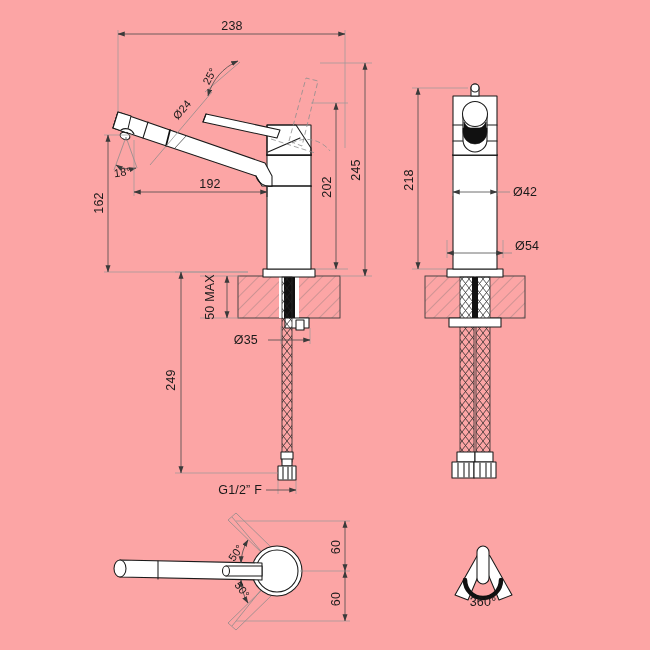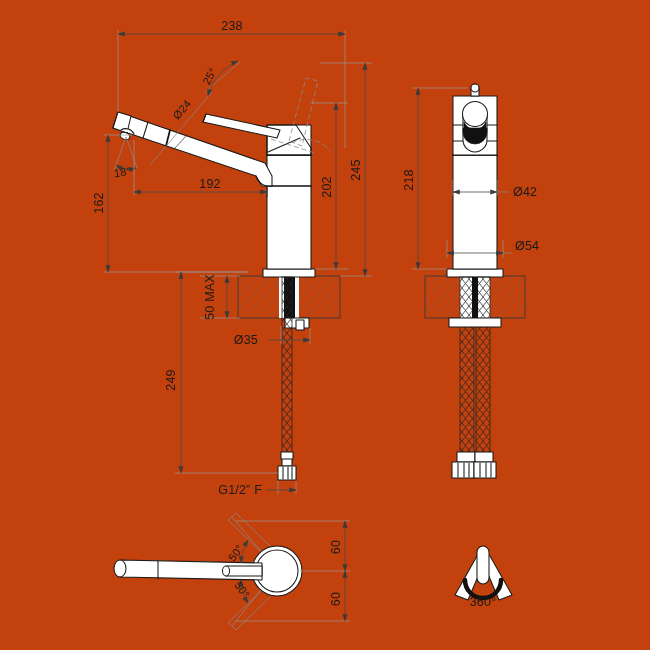--- a/index.html
+++ b/index.html
@@ -10,21 +10,21 @@
   body {
     width: 650px;
     height: 650px;
     font-family: "Liberation Sans", sans-serif;
     overflow: hidden;
   }
   #sheet {
     position: relative;
     width: 650px;
     height: 650px;
-    background: #c2410c;
+    background: #fca5a5;
   }
   svg.drawing {
     position: absolute;
     left: 0;
     top: 0;
     width: 650px;
     height: 650px;
     display: block;
   }
   

